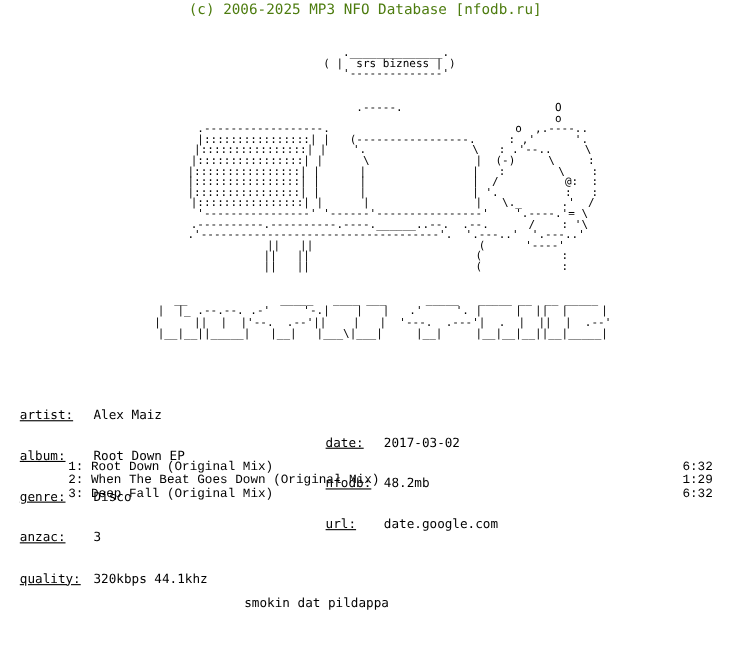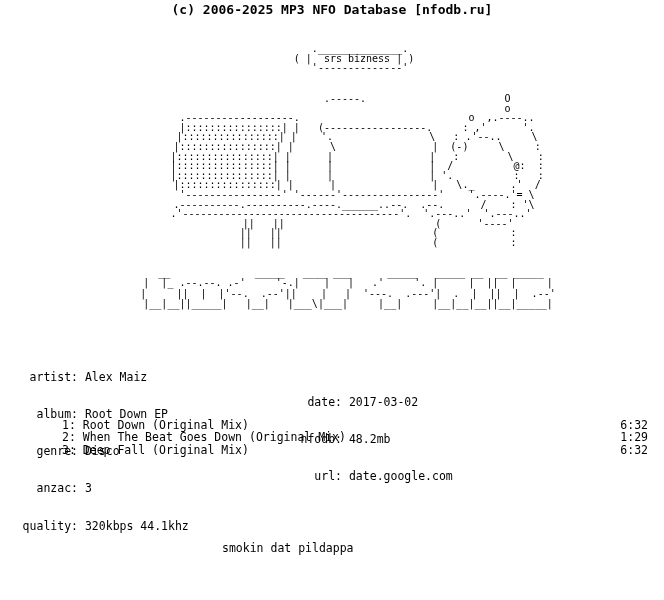--- a/index.html
+++ b/index.html
@@ -24,23 +24,23 @@
   
   .header {
     position: absolute;
     top: 2px;
     left: 0;
     width: 664px;
     text-align: center;
     font-family: "DejaVu Sans Mono", "Liberation Mono", monospace;
     font-size: 13px;
     line-height: 15px;
-    font-weight: bold;
+    font-weight: normal;
     letter-spacing: 0px;
-    color: #000000;
+    color: #4d7c0f;
     white-space: pre;
   }
 
   
   .ascii {
     white-space: pre;
     font-family: "DejaVu Sans Mono", "Liberation Mono", monospace;
     font-size: 10px;
     line-height: 9.6px;
     letter-spacing: 0px;
@@ -87,40 +87,41 @@
     position: absolute;
     white-space: pre;
     font-family: "DejaVu Sans Mono", "Liberation Mono", monospace;
     font-size: 11.5px;
     line-height: 12.4px;
   }
   .info-left { left: 18px; top: 1px; }
   .info-right { left: 296px; top: 26px; }
 
   .info-row { display: block; white-space: pre; }
-  .info-label { display: inline-block; text-align: right; }
+  .info-label { display: inline-block; text-align: left; text-decoration: underline; }
   .info-left .info-label { width: 60px; }
   .info-right .info-label { width: 46px; }
   .info-value { display: inline; }
 
   
   .tracklist {
     position: absolute;
     top: 419px;
     left: 0;
     width: 664px;
     font-family: "DejaVu Sans Mono", "Liberation Mono", monospace;
     font-size: 11.5px;
     line-height: 12.4px;
   }
   .track-row {
     position: relative;
     white-space: pre;
     padding-left: 62px;
     height: 12.4px;
+    font-family: Liberation Mono, monospace;
   }
   .track-num { display: inline; }
   .track-title { display: inline; }
   .track-time {
     position: absolute;
     right: 16px;
     top: 0;
     white-space: pre;
   }
 

